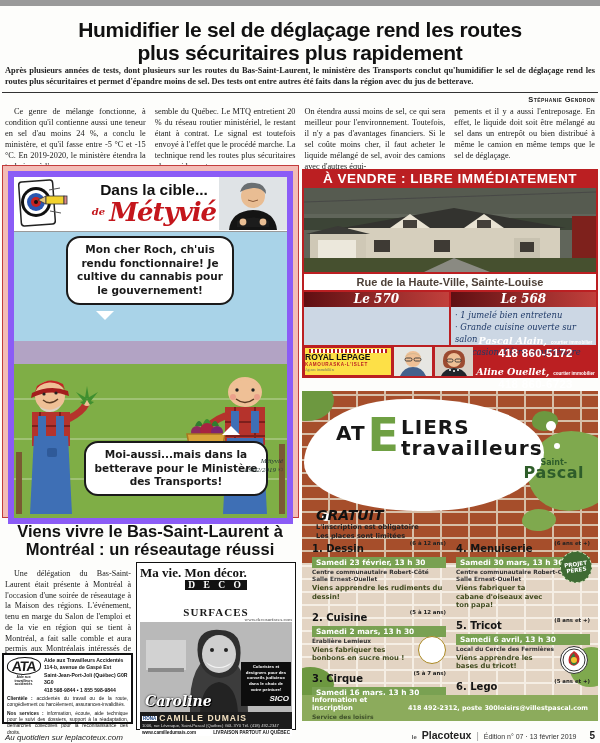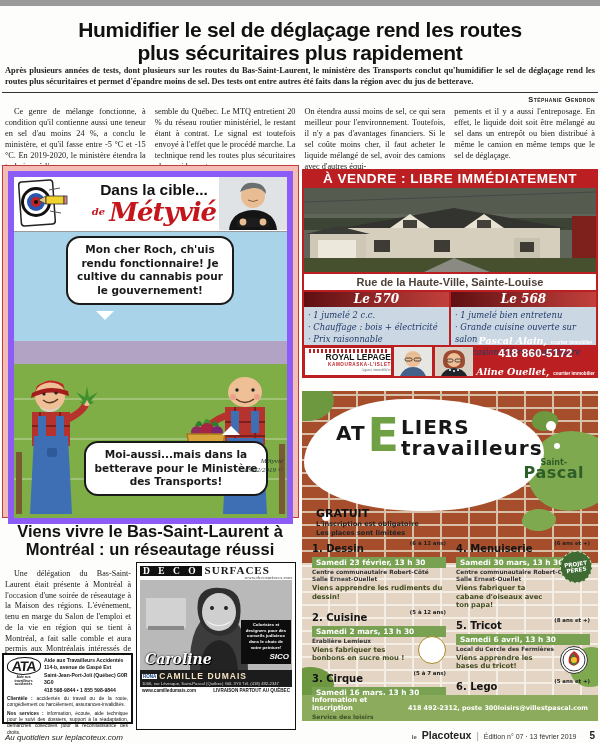--- a/index.html
+++ b/index.html
@@ -63,21 +63,21 @@
   .v-list{height:53px;margin:0 2px;background:#ccd7e4;display:flex;}
   .v-col{flex:1;}
   .v-col + .v-col{border-left:2px solid #bb1f22;}
   .v-colhead{height:15px;line-height:15px;text-align:center;color:#fff;
       background:linear-gradient(90deg,#5f0f12,#c2403c);
       font-family:"DejaVu Serif",serif;font-style:italic;font-weight:bold;font-size:12px;}
   .v-feat{margin:2px 0 0 0;padding:0 4px;list-style:none;
       font-family:"DejaVu Serif",serif;font-style:italic;font-size:8.4px;line-height:1.45;color:#1f3a68;}
   .v-feat li:before{content:"· ";}
   .v-foot{height:33px;display:flex;align-items:center;gap:3px;padding:0 3px;}
-  .lp-box{width:86px;height:27px;background:#ffffff;text-align:right;overflow:hidden;}
+  .lp-box{width:86px;height:27px;background:#fde047;text-align:left;overflow:hidden;}
   .lp-stripes{height:4px;background:repeating-linear-gradient(90deg,#bb1f22 0 2px,#fff 2px 4px);margin:1px 4px 0;}
   .lp-name{font-family:"Liberation Sans",sans-serif;font-weight:bold;font-size:8.5px;color:#111;line-height:1.1;}
   .lp-region{font-family:"Liberation Sans",sans-serif;font-weight:bold;font-size:4.6px;color:#bb1f22;letter-spacing:.6px;line-height:1.2;}
   .lp-sub{font-size:3.6px;color:#666;}
   .agent-photo{width:38px;height:29px;overflow:hidden;background:#ddd;}
   .v-agents{flex:1;text-align:center;color:#fff;line-height:1;}
   .ag-name{font-family:"DejaVu Serif",serif;font-style:italic;font-weight:bold;font-size:9.5px;}
   .ag-title{font-family:"Liberation Sans",sans-serif;font-size:4.6px;font-weight:bold;}
   .ag-phone{font-family:"Liberation Sans",sans-serif;font-weight:bold;font-size:11.5px;letter-spacing:.3px;margin:1px 0 2px;}
 
@@ -98,21 +98,21 @@
       font-family:"DejaVu Sans",sans-serif;font-weight:900;color:#171717;z-index:4;}
   .t-at{font-size:20px;line-height:1;margin-top:6px;letter-spacing:1px;}
   .t-e{font-size:46px;line-height:.8;color:#6fa043;margin:0 2px;}
   .t-stack{display:flex;flex-direction:column;}
   .t-stack span{font-size:20px;line-height:1.05;letter-spacing:1px;}
   .sp-logo{position:absolute;right:14px;top:68px;text-align:center;z-index:4;color:#2e5d2a;
       font-family:"DejaVu Sans",sans-serif;line-height:.9;}
   .sp-saint{font-size:8px;font-weight:bold;}
   .sp-pascal{font-size:16px;font-weight:900;letter-spacing:.5px;}
   .gratuit{position:absolute;left:14px;top:116px;z-index:4;font-family:"DejaVu Sans",sans-serif;}
-  .g-word{font-weight:900;font-size:11px;color:#111;}
+  .g-word{font-weight:900;font-style:italic;font-size:14px;color:#111;}
   .g-note{font-weight:bold;font-size:6.6px;color:#222;line-height:1.35;}
   .w-grid{position:absolute;left:10px;top:146px;width:278px;display:flex;gap:10px;z-index:4;}
   .w-colm{flex:1;}
   .witem{position:relative;margin-bottom:5px;font-family:"DejaVu Sans",sans-serif;}
   .w-name{font-weight:900;font-size:10px;color:#141414;display:inline;}
   .w-age{font-size:5.4px;font-weight:bold;color:#222;float:right;margin-top:3px;}
   .w-date{background:#79a152;color:#fff;font-weight:bold;font-size:7.4px;padding:1px 4px;margin:1px 0;}
   .w-loc{font-size:5.8px;color:#333;line-height:1.25;font-weight:bold;}
   .w-tag{font-size:6.8px;font-weight:900;color:#3f4a1e;line-height:1.2;margin-top:1px;}
   .badge{position:absolute;border-radius:50%;z-index:6;display:flex;align-items:center;justify-content:center;
@@ -134,21 +134,21 @@
 
   
   #netw-headline{left:0;top:516px;width:300px;text-align:center;
       font-family:"Liberation Sans",sans-serif;font-weight:bold;font-size:16.5px;line-height:1.1;color:#111;}
   #netw-body{left:5px;top:563px;width:126px;font-size:8.1px;line-height:1.33;text-align:justify;text-indent:9px;}
 
   
   #deco{left:136px;top:556px;width:160px;height:168px;background:#fff;border:1px solid #111;
       box-sizing:border-box;padding:2px 3px;}
   .d-tag{font-family:"Liberation Serif",serif;font-weight:bold;font-size:13px;color:#111;}
-  .d-brandrow{display:flex;align-items:flex-end;gap:3px;margin-top:-1px;}
+  .d-brandrow{display:flex;align-items:center;gap:16px;margin-top:-1px;flex-direction:column;}
   .d-deco{background:#111;color:#fff;font-family:"Liberation Serif",serif;font-weight:bold;
       font-size:9.5px;padding:0 3px;letter-spacing:3px;}
   .d-surf{font-family:"Liberation Serif",serif;font-weight:bold;font-size:11px;letter-spacing:1px;}
   .d-url{font-size:5px;color:#444;text-align:right;margin-top:-1px;}
   .d-photo{height:90px;position:relative;overflow:hidden;
       background:linear-gradient(120deg,#8f8f8f,#c9c9c9 55%,#a5a5a5);}
   .d-sign{position:absolute;left:5px;bottom:3px;font-family:"DejaVu Serif",serif;font-style:italic;
       font-weight:bold;font-size:14px;color:#fff;text-shadow:0 0 2px #000,1px 1px 0 #000;}
   .d-sico{position:absolute;right:1px;bottom:6px;width:46px;background:#0d0d0d;color:#fff;
       font-size:4.4px;line-height:1.3;padding:2px;text-align:center;font-family:"Liberation Sans",sans-serif;font-weight:bold;}
@@ -342,25 +342,20 @@
         <rect x="216" y="54" width="14" height="10" fill="#3e3a34"></rect>
         <rect x="268" y="28" width="24" height="44" fill="#7e211c"></rect>
         <rect y="70" width="292" height="14" fill="#46502f"></rect>
         <polygon points="120,84 150,70 186,84" fill="#8a8a82"></polygon>
       </svg>
     </div>
     <div class="v-addr">Rue de la Haute-Ville, Sainte-Louise</div>
     <div class="v-list">
       <div class="v-col">
         <div class="v-colhead">Le 570</div>
-        <ul class="v-feat">
-          <li>1 jumelé 2 c.c.</li>
-          <li>Chauffage : bois + électricité</li>
-          <li>Prix raisonnable</li>
-        </ul>
       </div>
       <div class="v-col">
         <div class="v-colhead">Le 568</div>
         <ul class="v-feat">
           <li>1 jumelé bien entretenu</li>
           <li>Grande cuisine ouverte sur salon</li>
           <li>Occasion d'être propriétaire</li>
         </ul>
       </div>
     </div>
@@ -522,20 +517,21 @@
     </div>
   </div>
 
   <div class="abs" id="netw-headline">
     <div>Viens vivre le Bas-Saint-Laurent à</div>
     <div>Montréal : un réseautage réussi</div>
   </div>
   <div class="abs" id="netw-body">Une délégation du Bas-Saint-Laurent était présente à Montréal à l'occasion d'une soirée de réseautage à la Maison des régions. L'événement, tenu en marge du Salon de l'emploi et de la vie en région qui se tient à Montréal, a fait salle comble et aura permis aux Montréalais intéressés de vivre une incursion typiquement bas-laurentienne.</div>
 
   <div class="abs" id="deco">
+    <div class="d-tag">Ma vie. Mon décor.</div>
     <div class="d-brandrow">
       <span class="d-deco">D E C O</span>
       <span class="d-surf">SURFACES</span>
     </div>
     <div class="d-url">www.decosurfaces.com</div>
     <div class="d-photo">
       <svg width="152" height="90" viewBox="0 0 152 90" style="position:absolute;left:0;top:0;">
         <rect width="152" height="90" fill="#b9b9b9"></rect>
         <rect x="6" y="18" width="40" height="30" fill="#d2d2d2"></rect>
         <rect x="8" y="46" width="36" height="4" fill="#8a8a8a"></rect>

